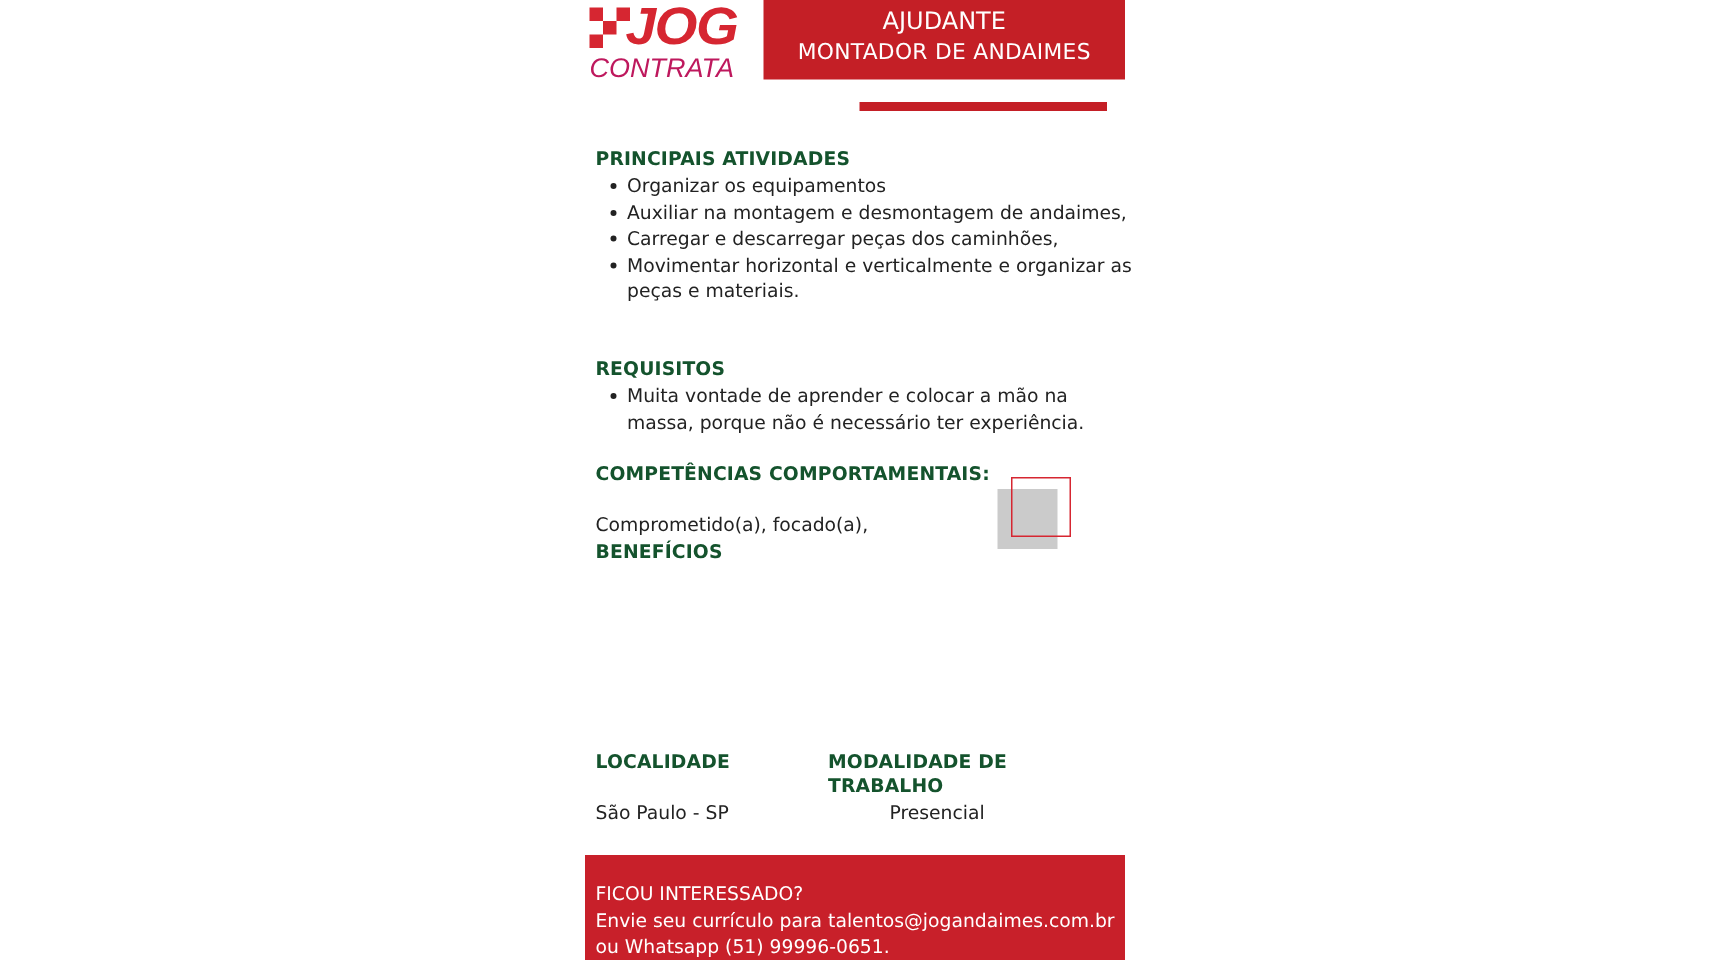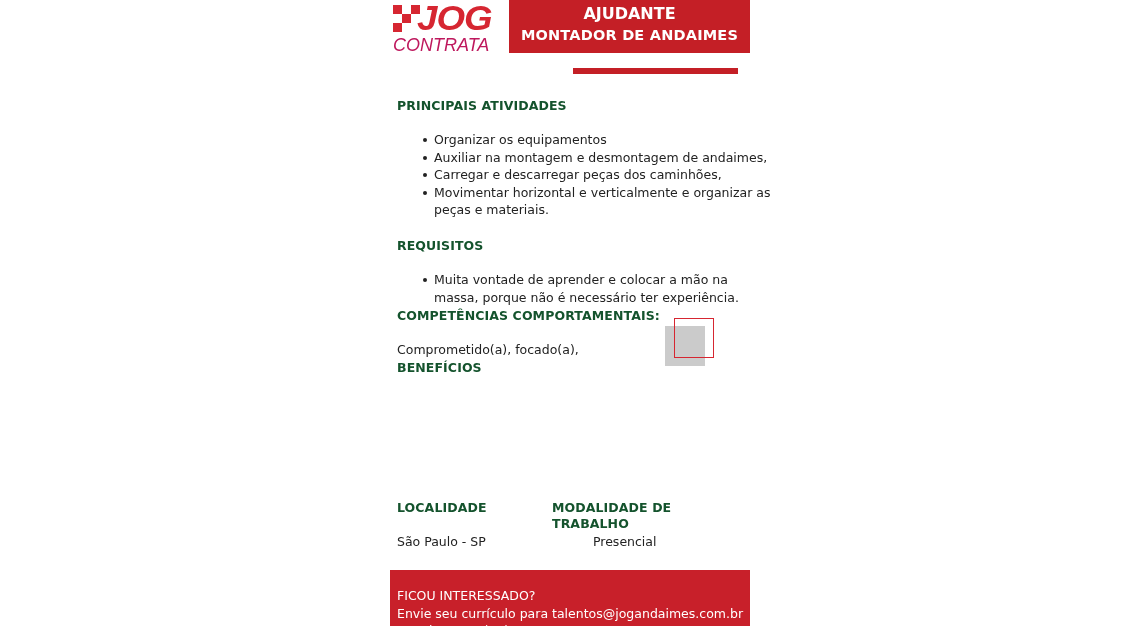--- a/index.html
+++ b/index.html
@@ -19,41 +19,41 @@
     transform: scaleX(1.05); transform-origin: left;
   }
   .logo-contrata {
     position: absolute; left: 0; top: 31px; font-family: "Liberation Sans", sans-serif;
     font-size: 18px; color: #be185d; letter-spacing: 0px; line-height: 20px;
   }
 
   
   .banner {
     position: absolute; left: 119px; top: 0; width: 241px; height: 53px; background: #c41f26;
-    color: #fff; text-align: center; font-weight: bold; font-family: "DejaVu Sans", sans-serif;
+    color: #fff; text-align: center; font-weight: normal; font-family: "DejaVu Sans", sans-serif;
   }
   .banner .l1 { position: absolute; left: 0; right: 0; top: 5px; font-size: 16px; line-height: 18px; }
   .banner .l2 { position: absolute; left: 0; right: 0; top: 26px; font-size: 14.5px; line-height: 18px; letter-spacing: 0.2px; text-align: center; }
   .underline { position: absolute; left: 183px; top: 68px; width: 165px; height: 6px; background: #c41f26; }
 
   
   .h { position: absolute; left: 7px; font-weight: bold; font-size: 12.5px; line-height: 16px; color: #14532d; letter-spacing: 0.1px; }
   .t { position: absolute; font-size: 12.5px; line-height: 17.5px; color: #222; margin-top: 16px; }
-  ul.list { position: absolute; left: 28px; margin: 16px; padding: 0; list-style: none; width: 335px; }
+  ul.list { position: absolute; left: 28px; margin: 0; padding: 0; list-style: none; width: 335px; }
   ul.list li { position: relative; font-size: 12.5px; line-height: 17.5px; color: #222; padding-left: 0; }
   ul.list li::before {
     content: ""; position: absolute; left: -11px; top: 7px; width: 4px; height: 4px; border-radius: 50%; background: #222;
   }
 
   
   .deco-gray { position: absolute; left: 275px; top: 326px; width: 40px; height: 40px; background: #cbcbcb; }
   .deco-red { position: absolute; left: 284px; top: 318px; width: 38px; height: 38px; border: 1.5px solid #d62631; }
 
   
-  .footer { position: absolute; left: 0; top: 570px; width: 360px; height: 56px; background: #c8202a; color: #fff; }
+  .footer { position: absolute; left: 0; top: 570px; width: 360px; height: 70px; background: #c8202a; color: #fff; }
   .footer .f { position: absolute; left: 7px; font-size: 12.5px; line-height: 17.5px; }
 </style>
 </head>
 <body>
 
 <div class="poster">
 
   <div class="logo">
     <div class="checker">
       <span style="left:0;top:0"></span>

